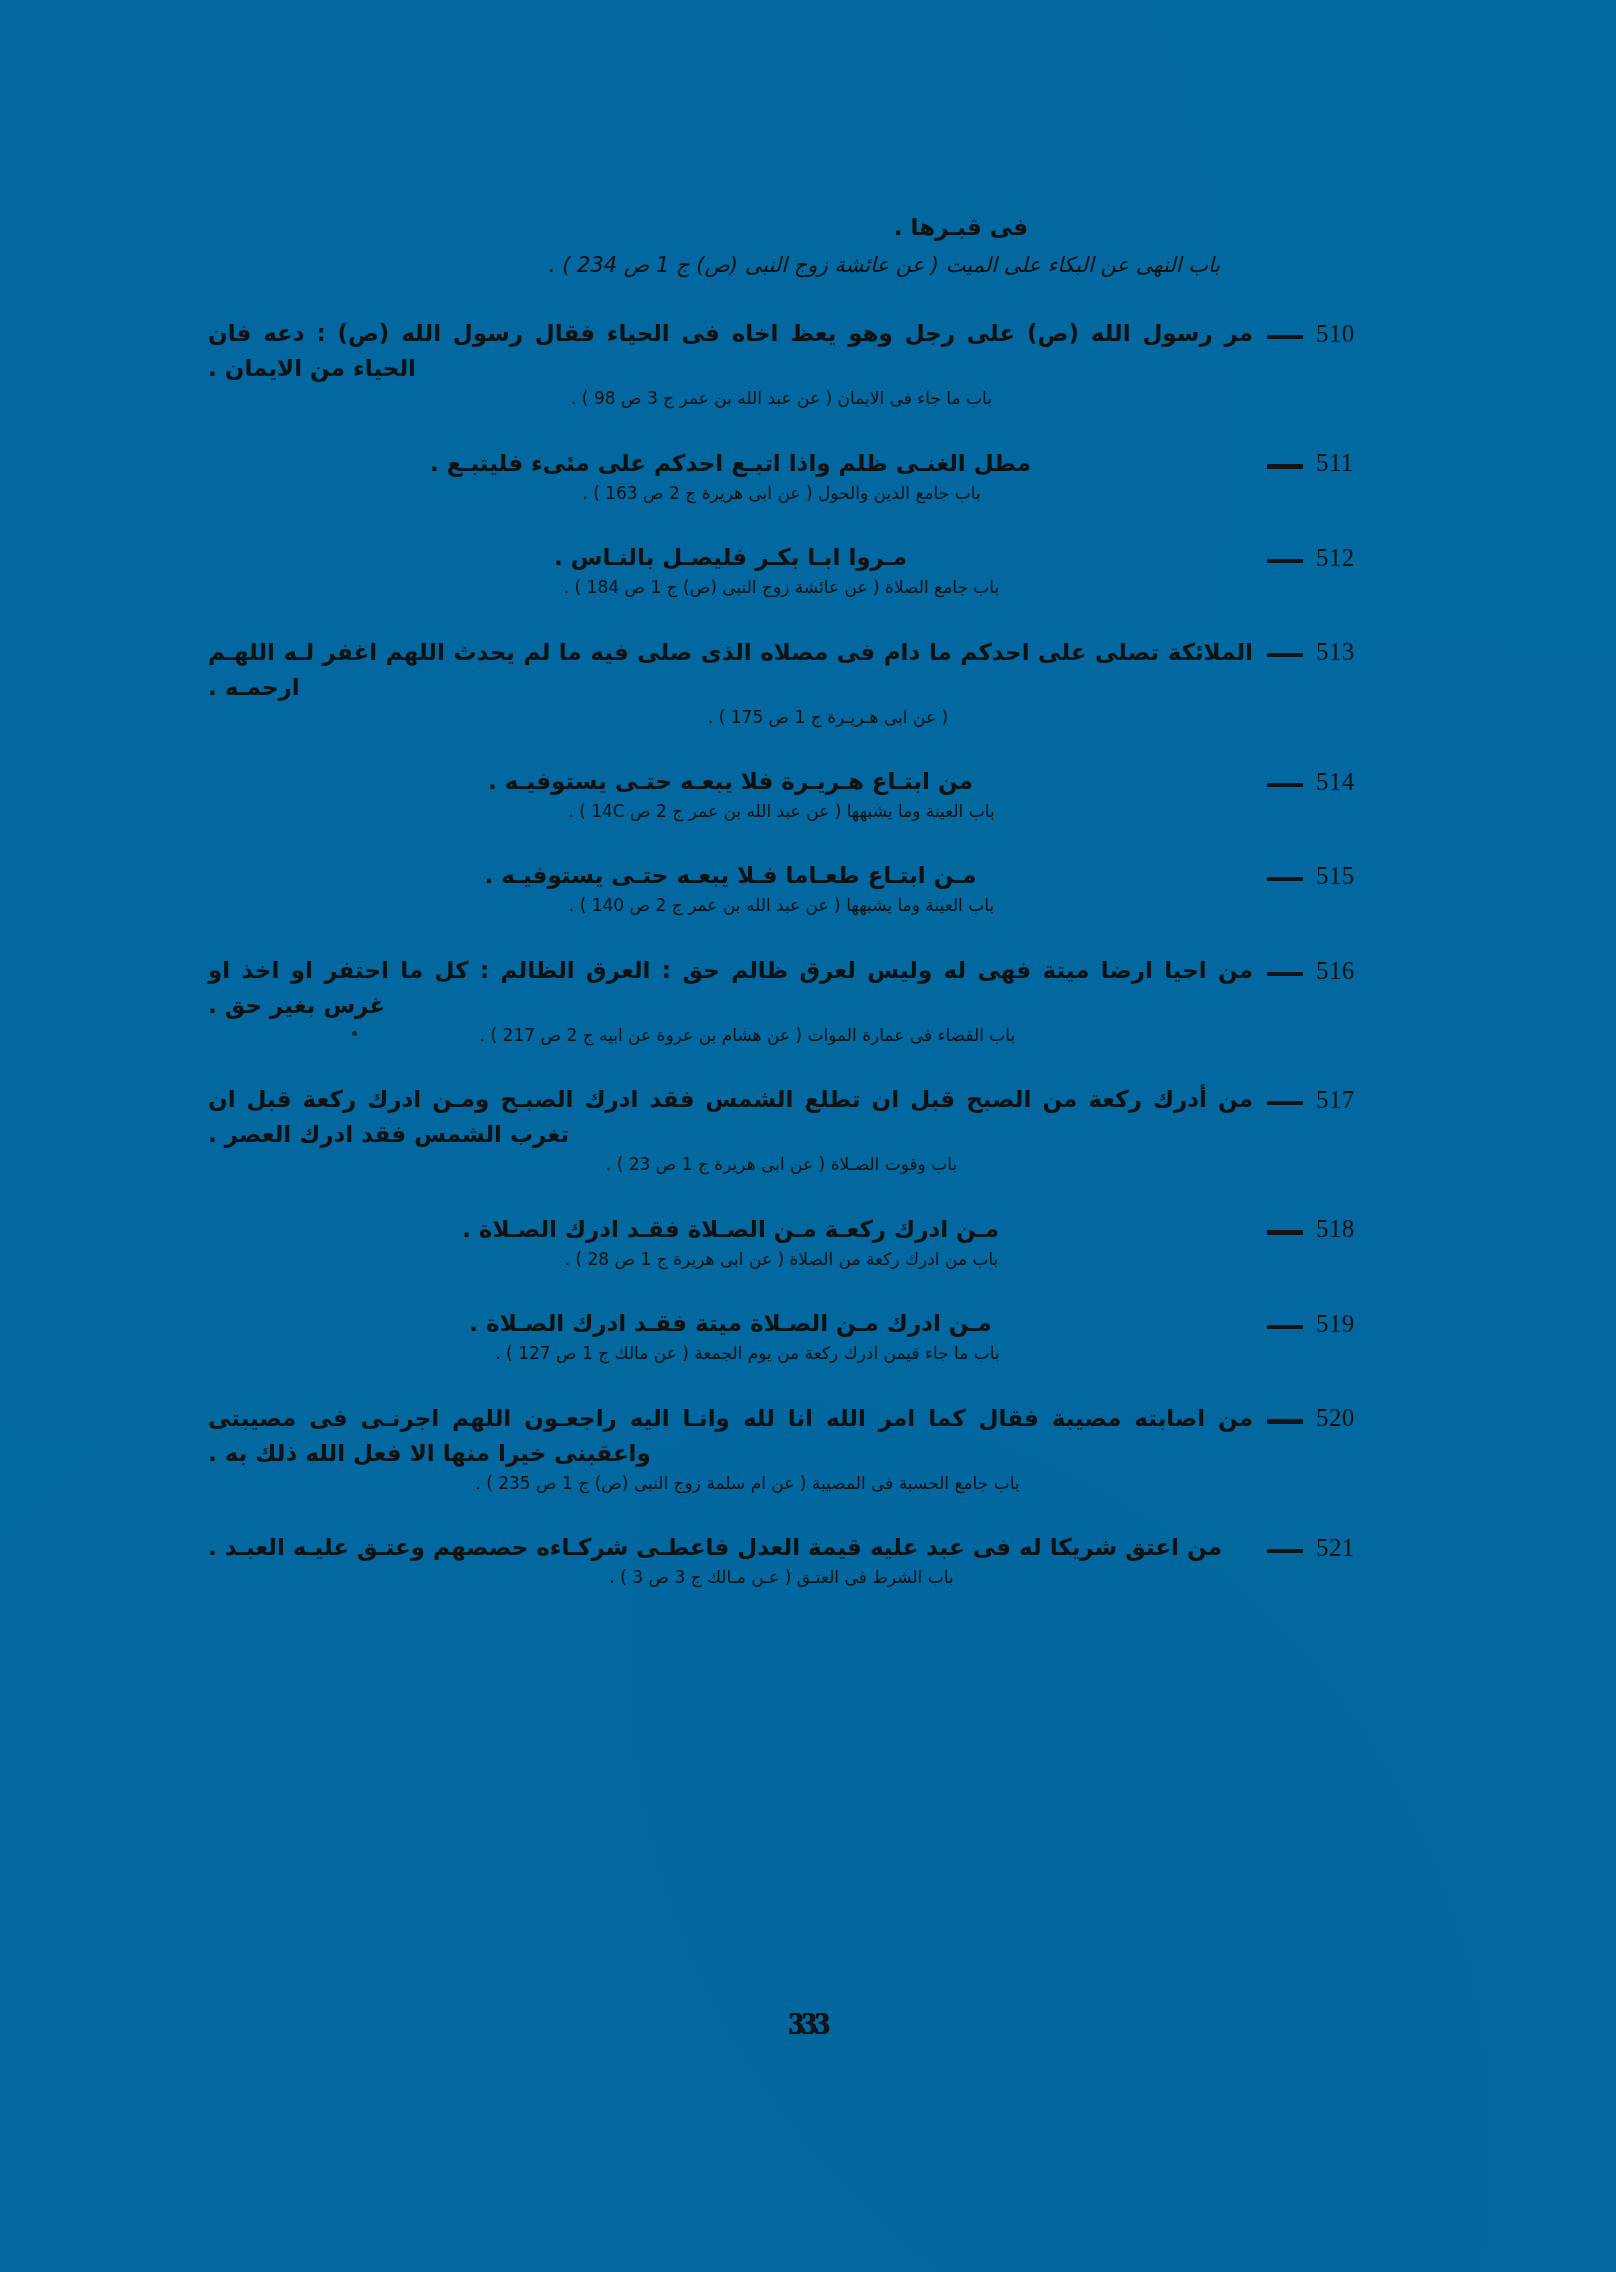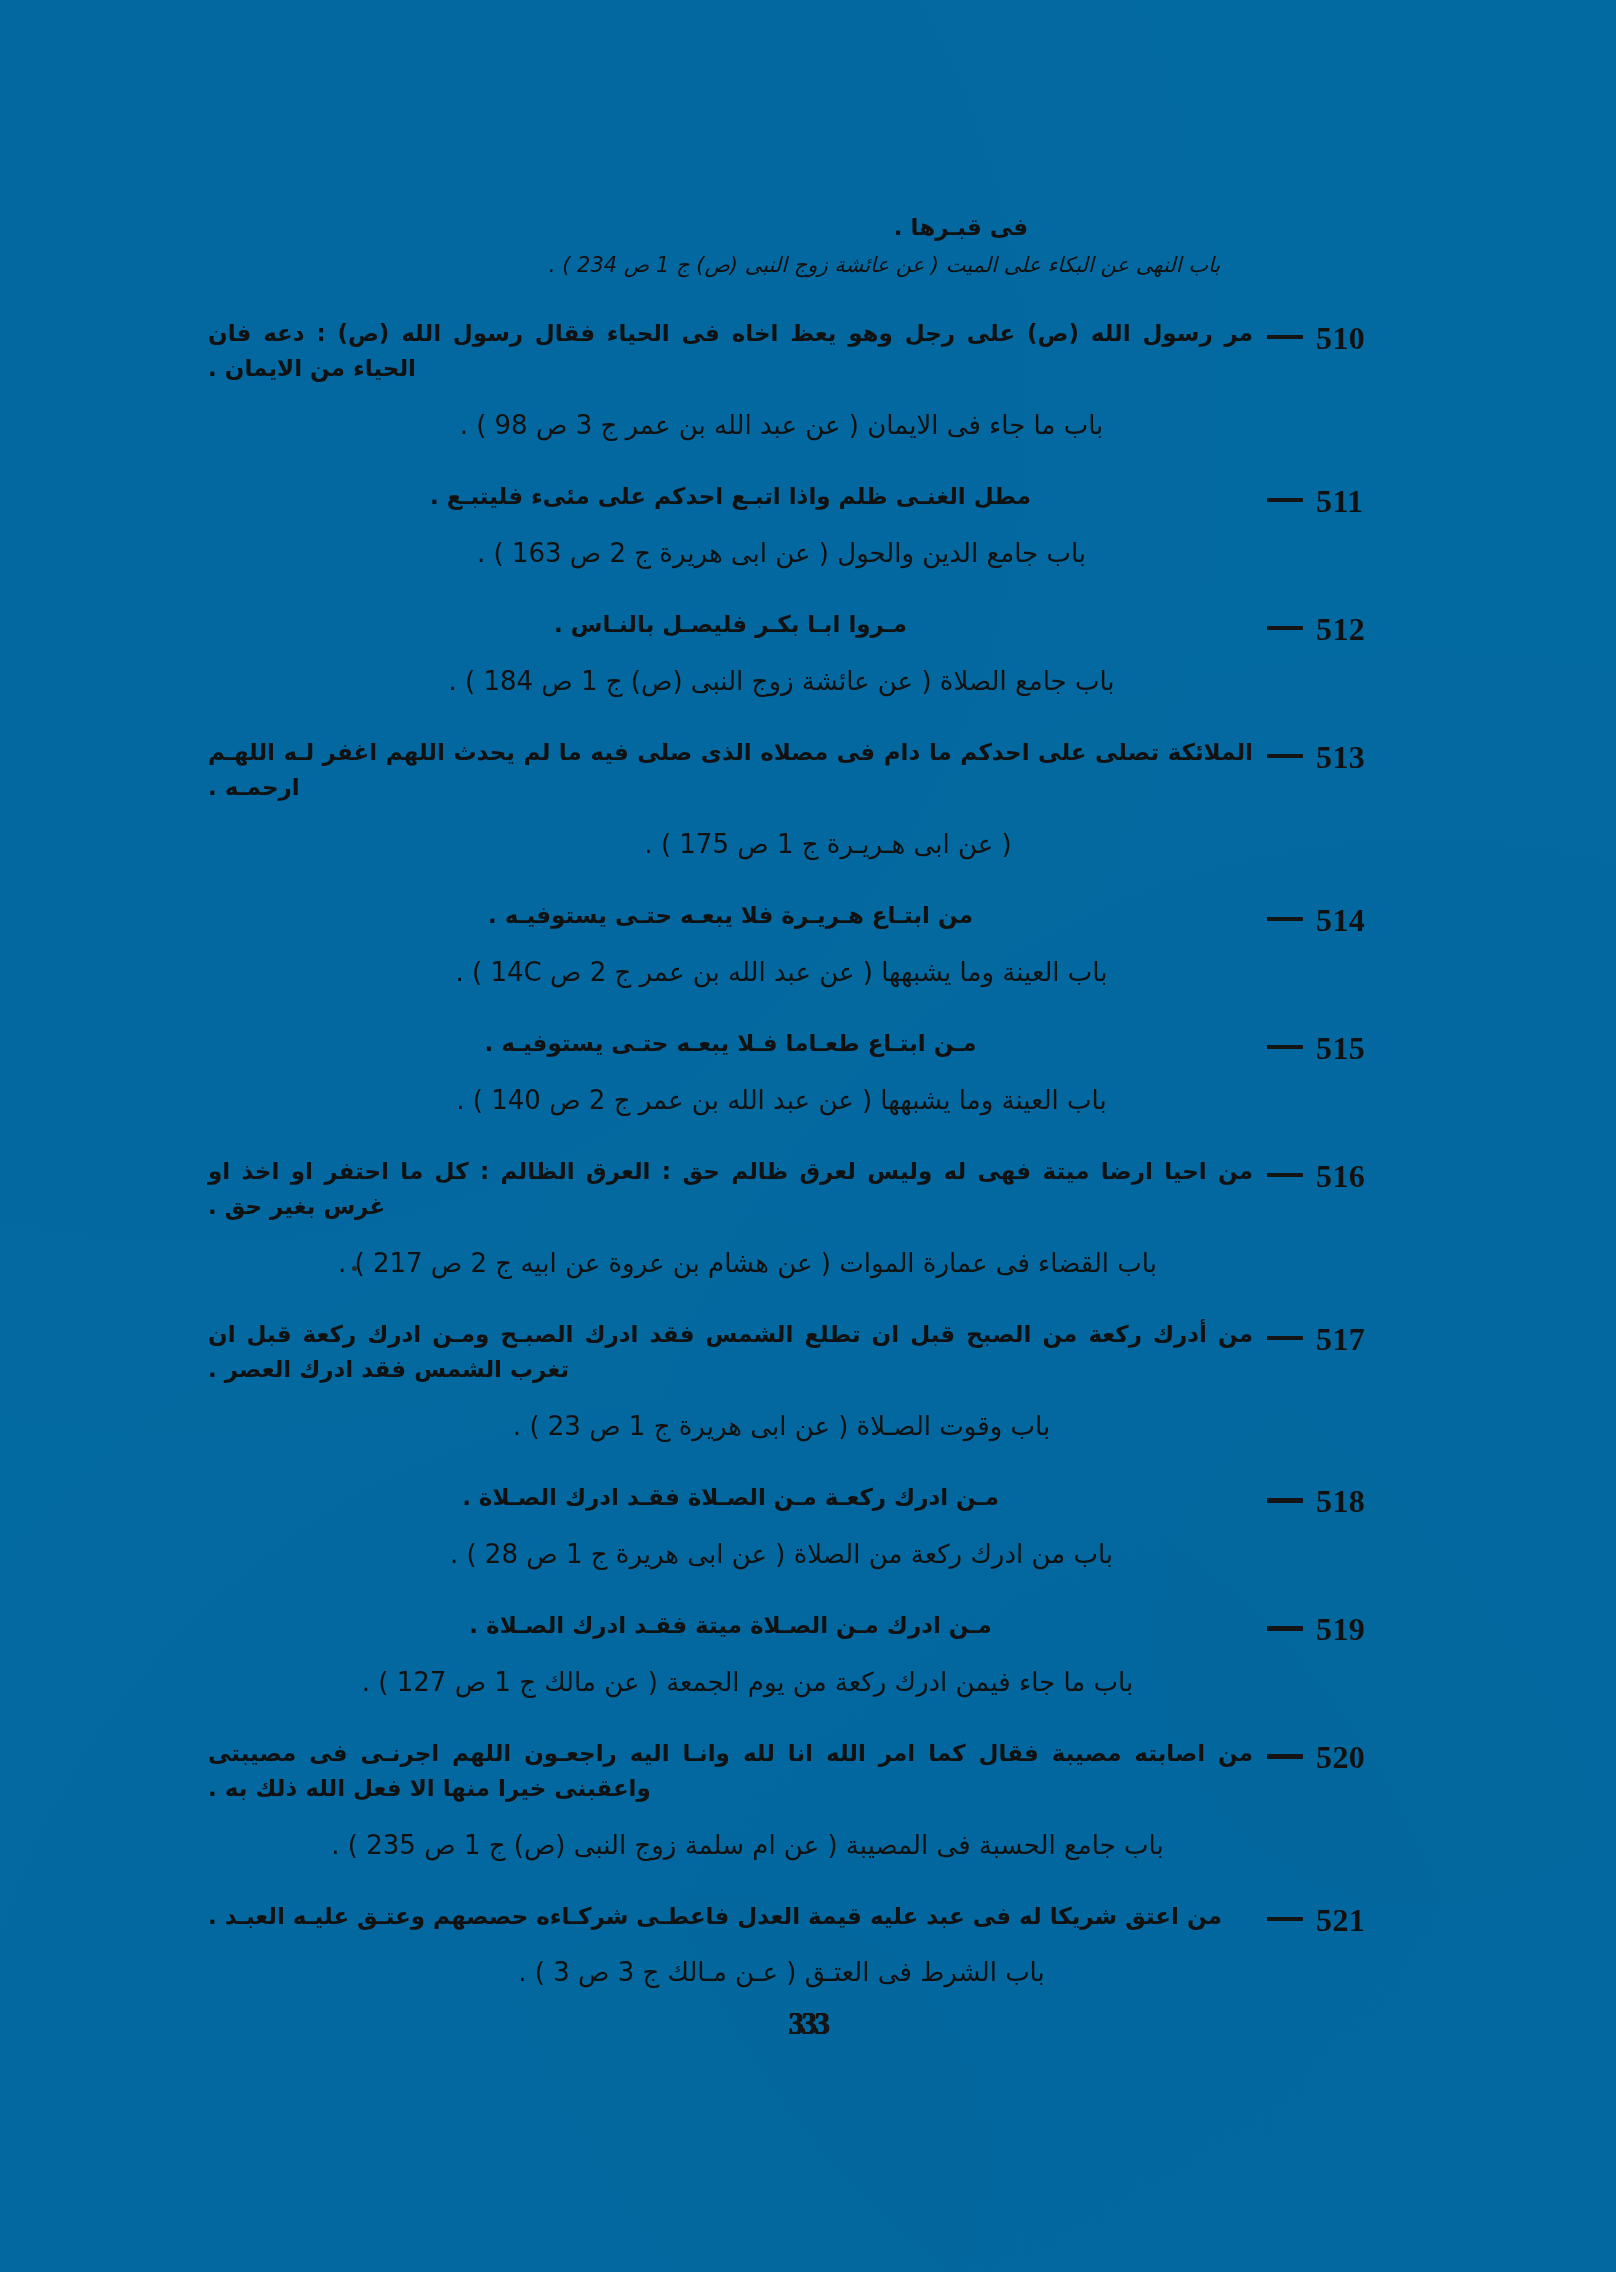--- a/index.html
+++ b/index.html
@@ -74,22 +74,22 @@
   .entry-head {
     display: flex;
     flex-direction: row;
     align-items: flex-start;
     gap: 0;
   }
   .entry-num {
     flex: 0 0 auto;
     width: 92px;
     text-align: left;
-    font-weight: bold;
-    font-size: 32px;
+    font-weight: normal;
+    font-size: 25px;
     font-family: "Liberation Serif", "DejaVu Serif", serif;
     line-height: 1.3;
     padding-top: 1.7px;
     letter-spacing: 0.4px;
   }
   .entry-dash {
     flex: 0 0 auto;
     width: 63px;
     display: flex;
     align-items: flex-start;
@@ -112,23 +112,23 @@
     font-size: 23px;
     line-height: 1.52;
     text-align: justify;
     text-align-last: center;
     letter-spacing: 0.2px;
   }
   .entry-text.two-line {
     text-align-last: left;
   }
   .entry-source {
-    font-size: 26px;
+    font-size: 17px;
     line-height: 1.5;
-    margin-top: 20px;
+    margin-top: 0;
     text-align: center;
     padding-left: 102px;
   }
   .entry-source.wide {
     padding-left: 34px;
   }
   .entry-source.narrow {
     padding-left: 195px;
   }
 

